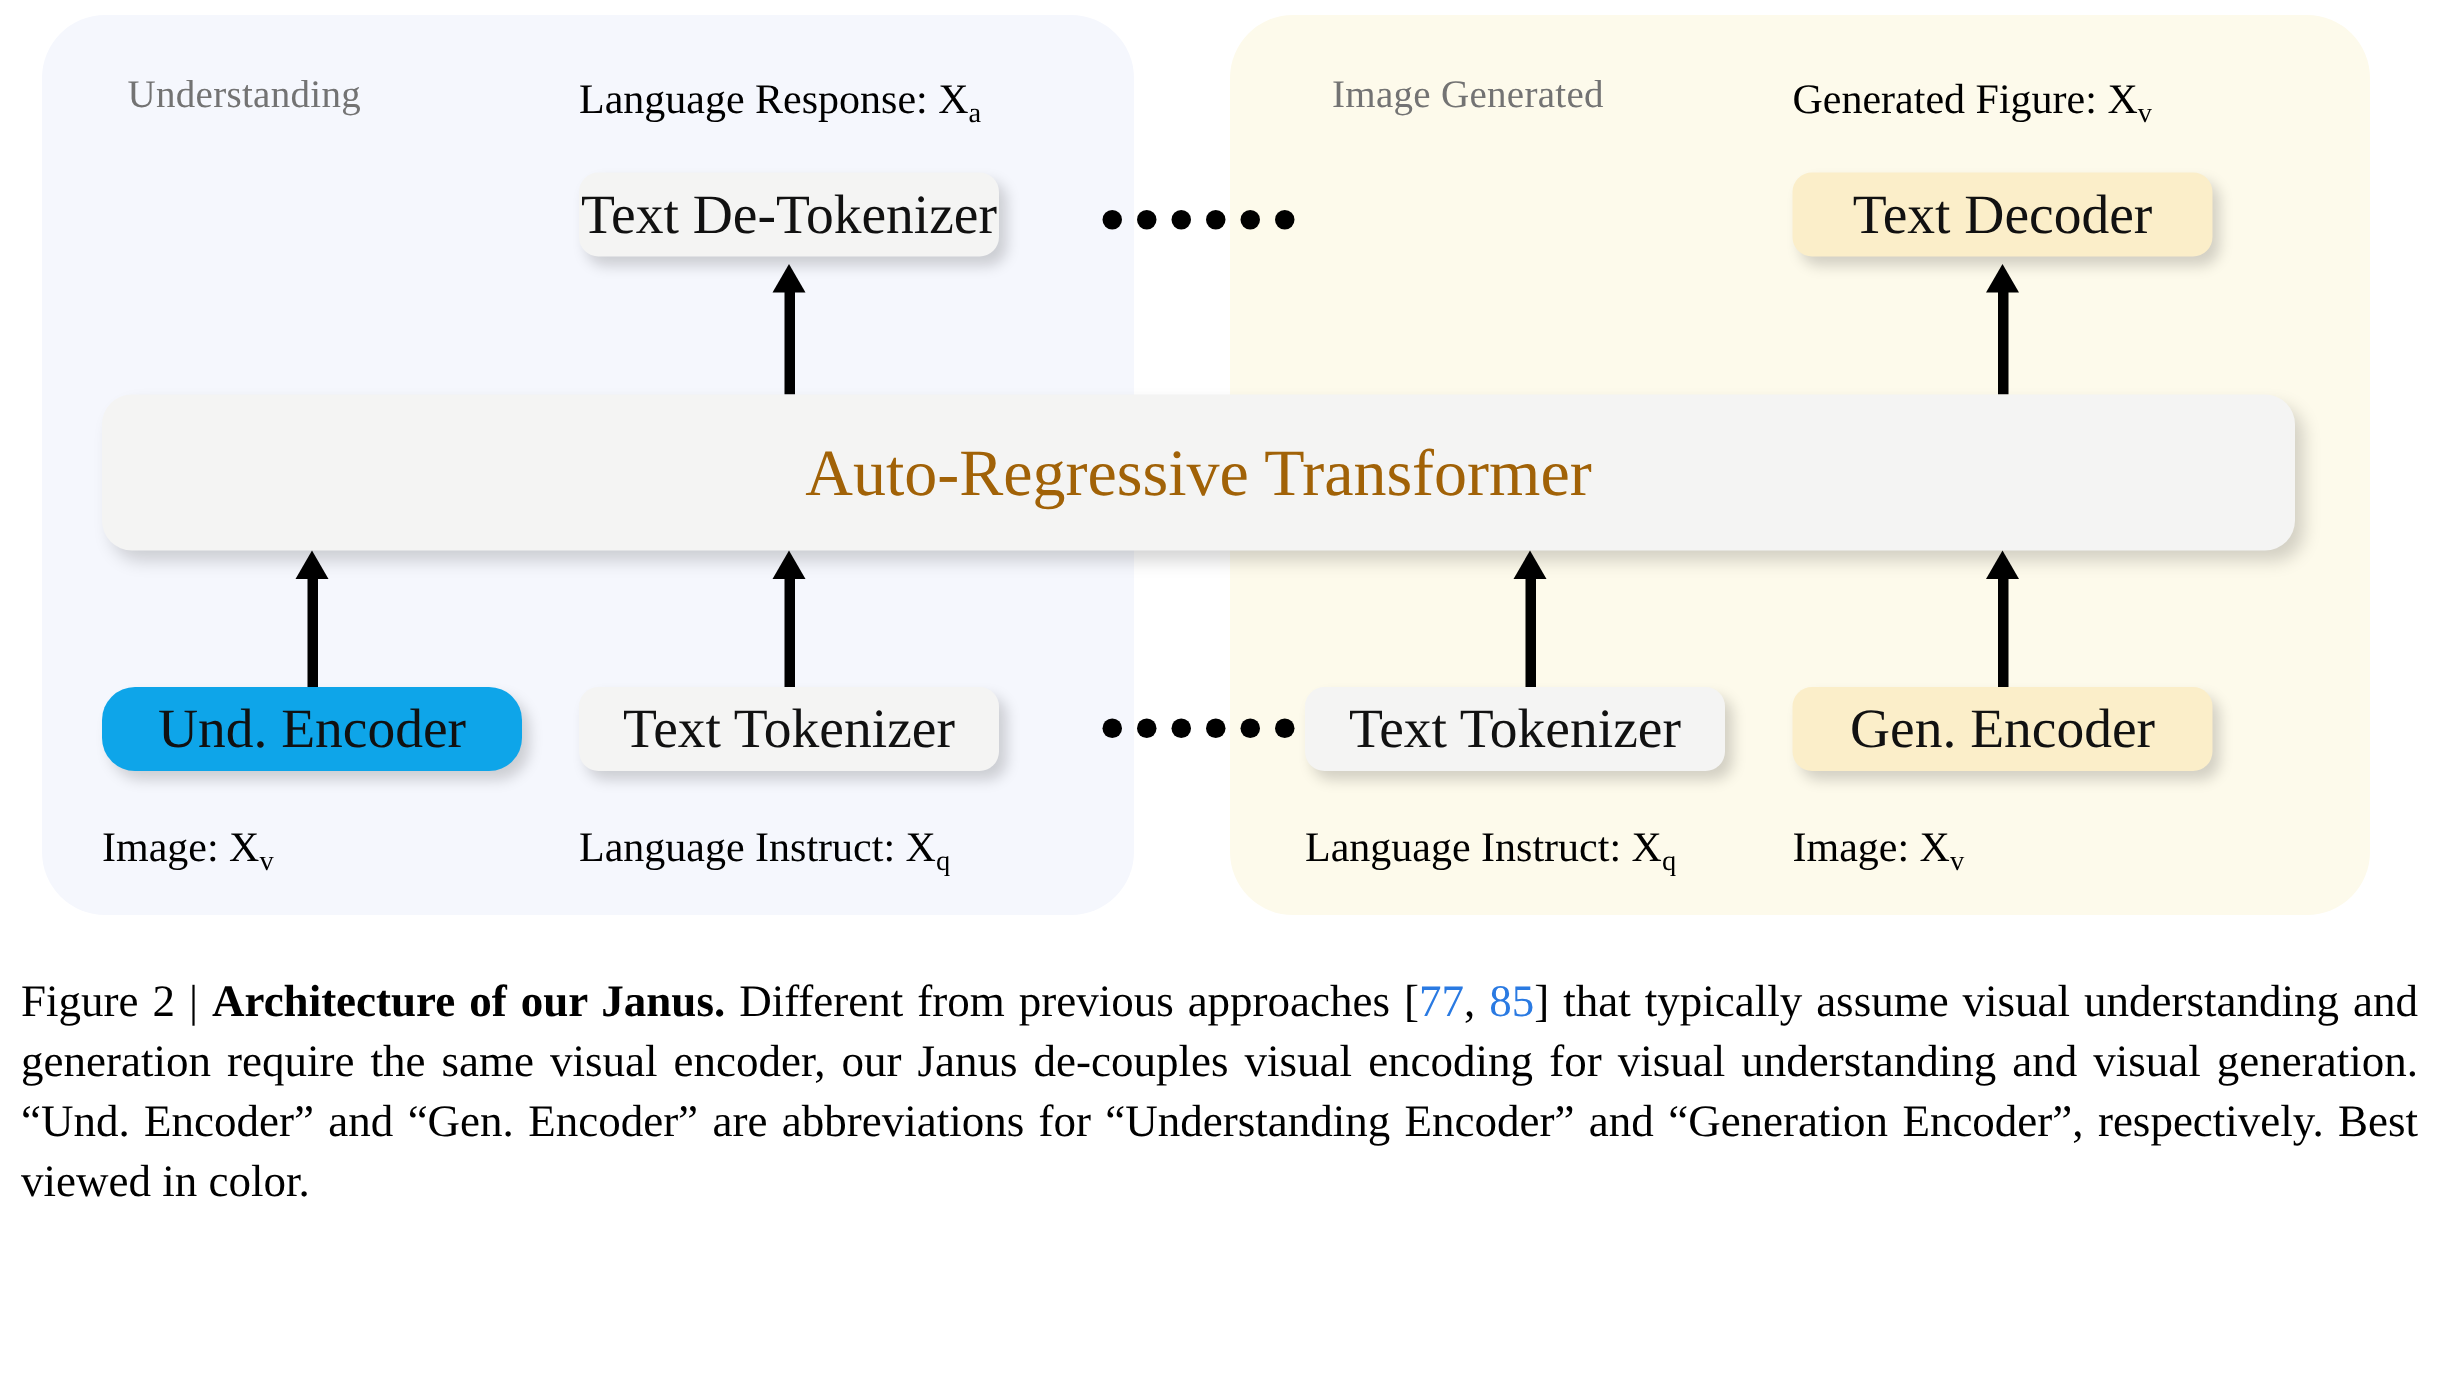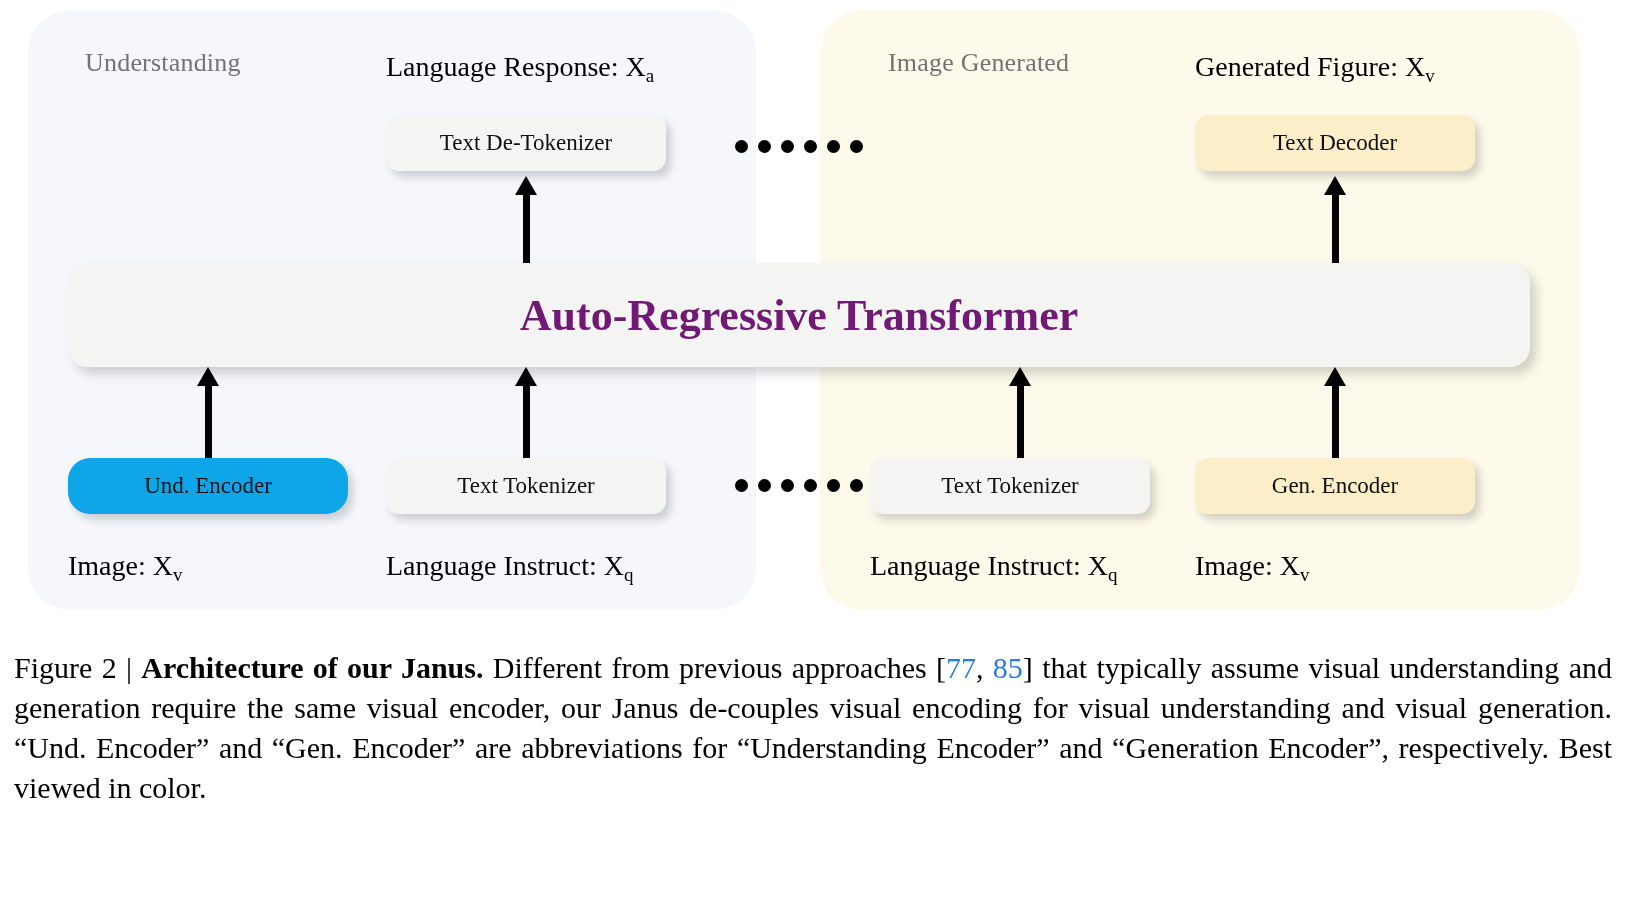--- a/index.html
+++ b/index.html
@@ -68,21 +68,21 @@
   #label-language-right    { left: 870px; top: 550px; width: 280px; }
   #label-image-right       { left: 1195px; top: 550px; width: 280px; }
 
   
   .box {
     position: absolute;
     border-radius: 13px;
     display: flex;
     align-items: center;
     justify-content: center;
-    font-size: 23px;
+    font-size: 37px;
     color: #111;
     box-shadow: 5px 6px 9px rgba(0,0,0,.17);
     white-space: nowrap;
   }
   .box-grey   { background: #f4f4f3; }
   .box-blue   { background: #0ea5e9; border-radius: 22px; }
   .box-yellow { background: #fbeec9; }
 
   #box-text-detokenizer { left: 386px;  top: 115px; width: 280px; height: 56px; }
   #box-image-decoder    { left: 1195px; top: 115px; width: 280px; height: 56px; }
@@ -96,23 +96,22 @@
     position: absolute;
     left: 68px; top: 263px;
     width: 1462px; height: 104px;
     border-radius: 20px;
     background: #f4f4f3;
     box-shadow: 6px 7px 11px rgba(0,0,0,.17);
     display: flex;
     align-items: center;
     justify-content: center;
     font-size: 44px;
-    color: #701a75;
-    white-space: nowrap;
-    font-weight: bold;
+    color: #a16207;
+    white-space: nowrap;
   }
 
   
   .arrow {
     position: absolute;
     width: 22px;
   }
   .arrow .shaft {
     position: absolute;
     left: 8px;

